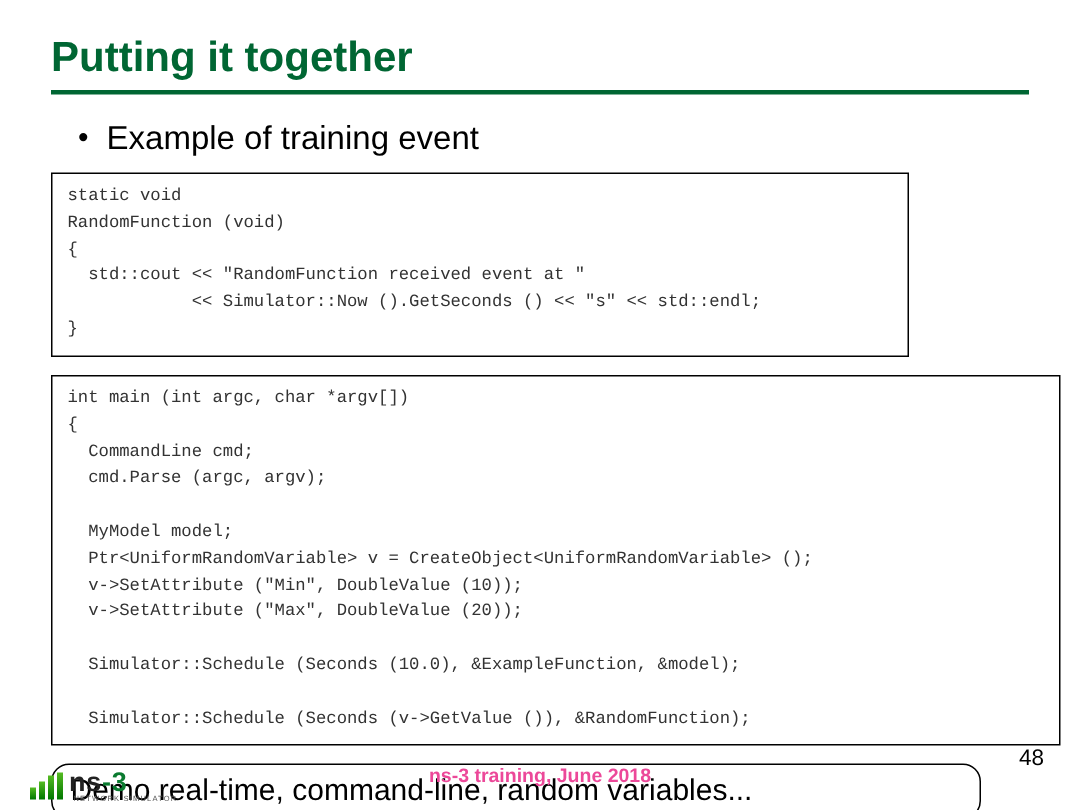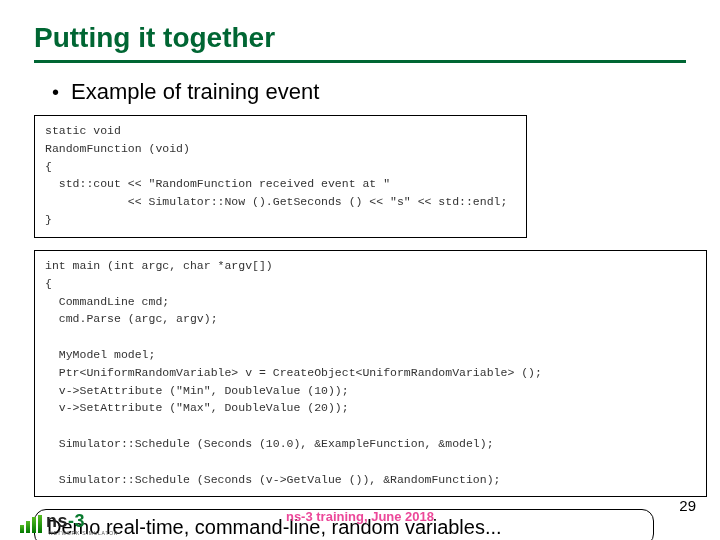--- a/index.html
+++ b/index.html
@@ -38,21 +38,21 @@
       margin: 4px 0 12px 0;
       padding: 6px 10px 8px 10px;
       font-family: "Courier New", Courier, monospace;
       font-size: 11.5px;
       line-height: 1.55;
       white-space: pre;
       color: #333;
       min-height: 60px;
       overflow: hidden;
     }
-    .code-box-1 { width: 493px; }
+    .code-box-1 { width: 572px; }
     .code-box-2 { width: 673px; }
     .demo-box {
       border: 1px solid #000;
       border-radius: 12px;
       padding: 6px 12px;
       font-size: 20px;
       margin-top: 8px;
       width: 620px;
     }
     .footer {
@@ -161,15 +161,15 @@
         <span class="ns">ns</span><span class="three">-3</span>
       </div>
       <div class="logo-sub">NETWORK SIMULATOR</div>
     </div>
   </div>
 
   <div class="footer">
     <span class="footer-text">ns-3 training, June 2018</span>
   </div>
 
-  <div class="page-num">29</div>
+  <div class="page-num">48</div>
 
 </div>
 
 </body></html>

